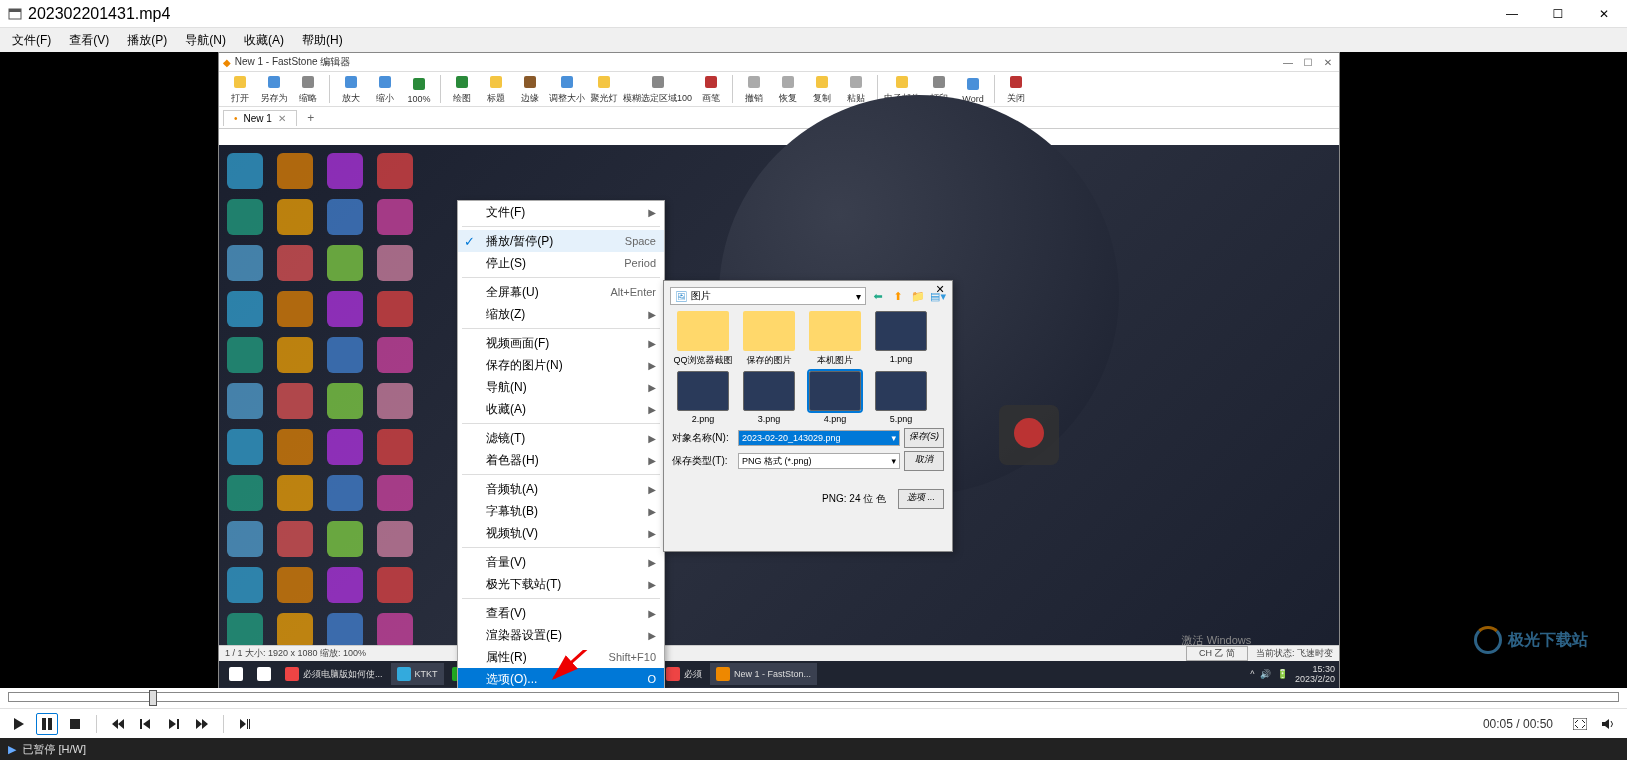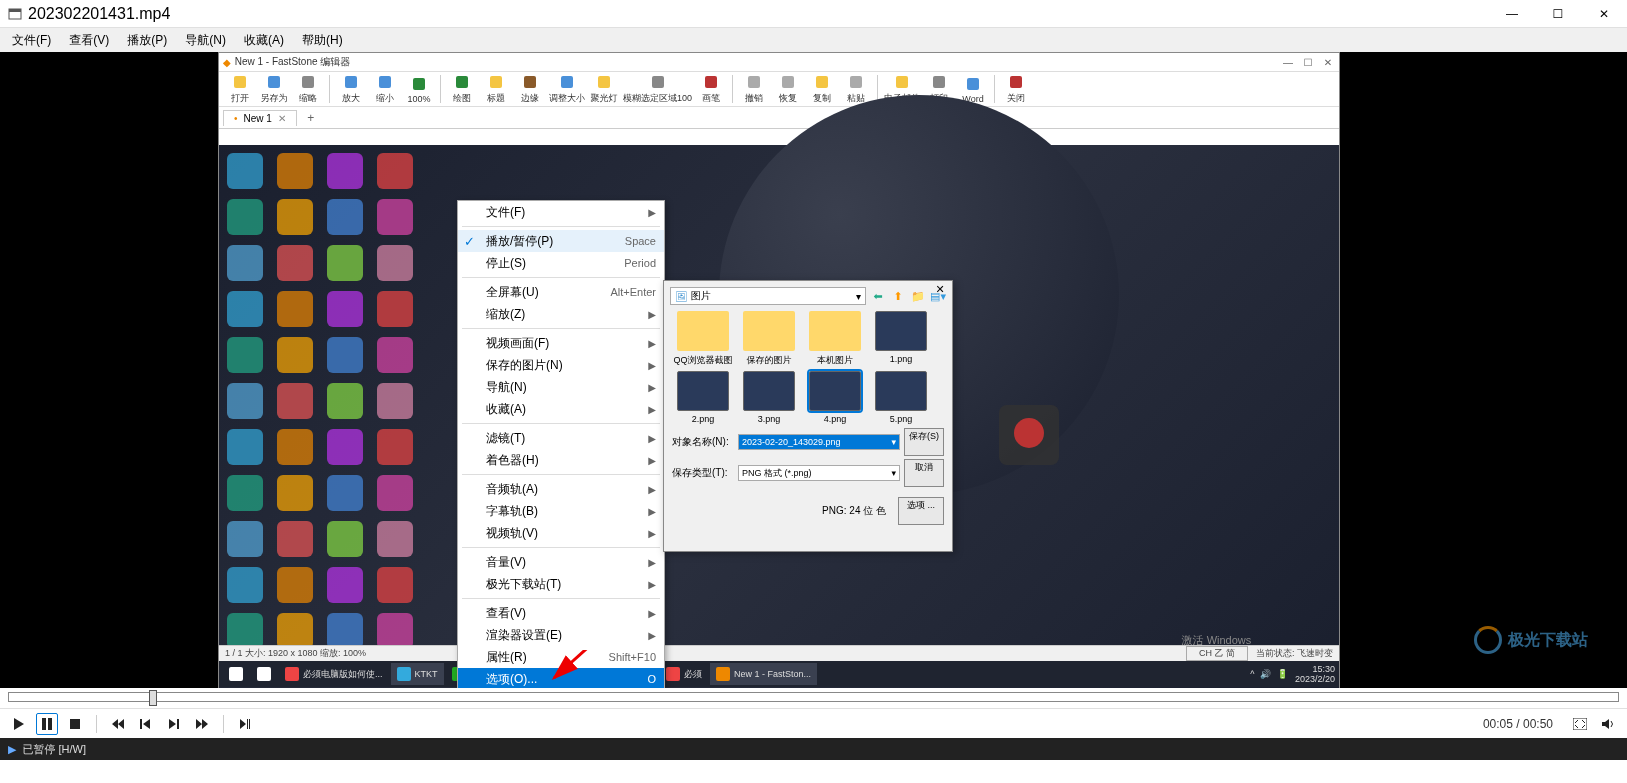--- a/index.html
+++ b/index.html
@@ -68,21 +68,21 @@
 .sd-files { display: grid; grid-template-columns: repeat(4, 62px); gap: 4px; padding: 0 8px; }
 .sd-file { display: flex; flex-direction: column; align-items: center; font-size: 9px; }
 .sd-file-ic { width: 52px; height: 40px; background: #ffd86b; border-radius: 2px; margin-bottom: 3px; }
 .sd-file-ic.img { background: #2a3a5a; border: 1px solid #666; }
 .sd-file.sel .sd-file-ic { outline: 2px solid #0078d7; }
 .sd-bottom { padding: 4px 8px; }
 .sd-row { display: flex; align-items: center; gap: 4px; margin-bottom: 3px; font-size: 10px; }
 .sd-row label { width: 62px; }
 .sd-row .sd-input { flex: 1; height: 16px; border: 1px solid #aaa; background: #fff; padding: 0 3px; font-size: 9px; display: flex; align-items: center; }
 .sd-row .sd-input.sel { background: #0078d7; color: #fff; }
-.sd-btn { width: 40px; height: 28px; border: 1px solid #888; background: #e8e8e8; font-size: 9px; text-align: center; line-height: 14px; }
+.sd-btn { width: 40px; height: 20px; border: 1px solid #888; background: #e8e8e8; font-size: 9px; text-align: center; line-height: 14px; font-style: italic; }
 
 
 .inner-status { position: absolute; bottom: 26px; left: 0; right: 0; height: 16px; background: #f0f0f0; border-top: 1px solid #ccc; display: flex; align-items: center; padding: 0 6px; font-size: 9px; color: #444; }
 .inner-status .sright { margin-left: auto; display: flex; gap: 8px; align-items: center; }
 
 
 .inner-taskbar { position: absolute; bottom: 0; left: 0; right: 0; height: 26px; background: #1f2430; display: flex; align-items: center; padding: 0 4px; gap: 2px; font-size: 9px; color: #ddd; }
 .itb-item { height: 22px; padding: 0 6px; display: flex; align-items: center; gap: 4px; }
 .itb-item.active { background: #3a4050; }
 .itb-ic { width: 14px; height: 14px; border-radius: 2px; }
@@ -605,21 +605,21 @@
         <div class="sd-btn">保存(S)</div>
       </div>
       <div class="sd-row">
         <label>保存类型(T):</label>
         <div class="sd-input">
             <span>PNG 格式 (*.png)</span>
             <span style="margin-left:auto">▾</span>
           </div>
         <div class="sd-btn">取消</div>
       </div>
-      <div class="sd-row" style="justify-content:flex-end;margin-top:10px">
+      <div class="sd-row" style="justify-content:flex-end;margin-top:18px">
         <span style="margin-right:8px">PNG: 24 位 色</span>
         <div class="sd-btn" style="width:46px">选项 ...</div>
       </div>
     </div>
   </div>
 
   <div class="watermark">
     <div class="wm-swirl"></div>
     <span>极光下载站</span>
   </div>

